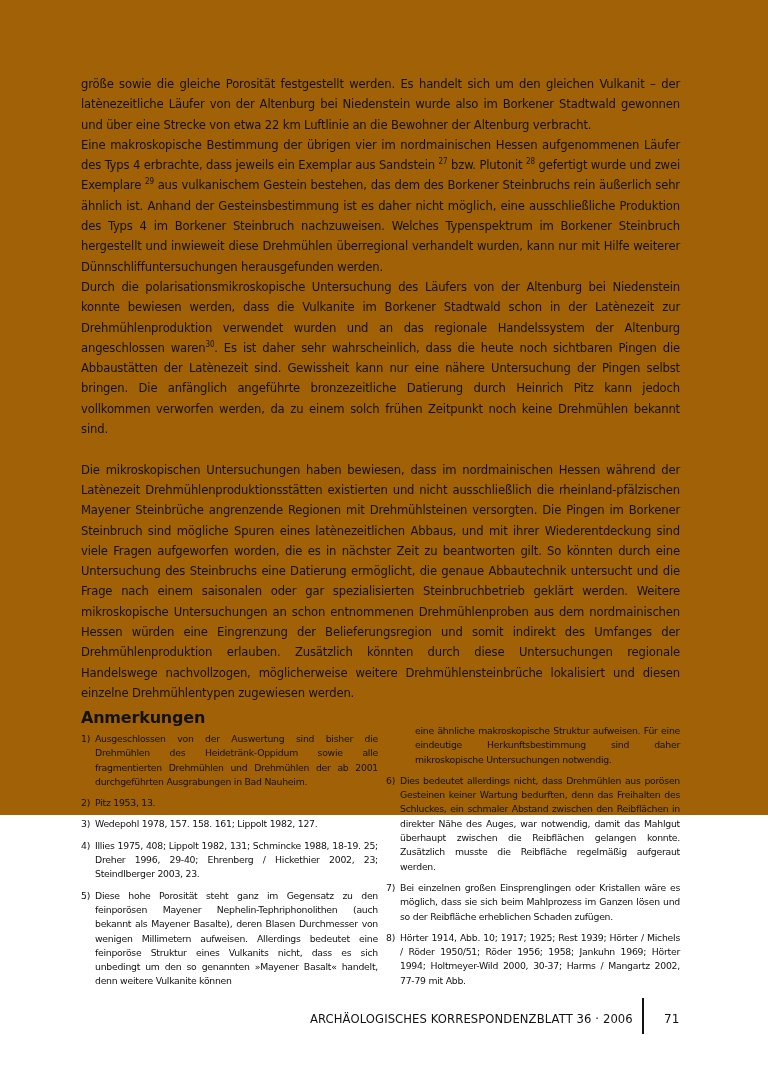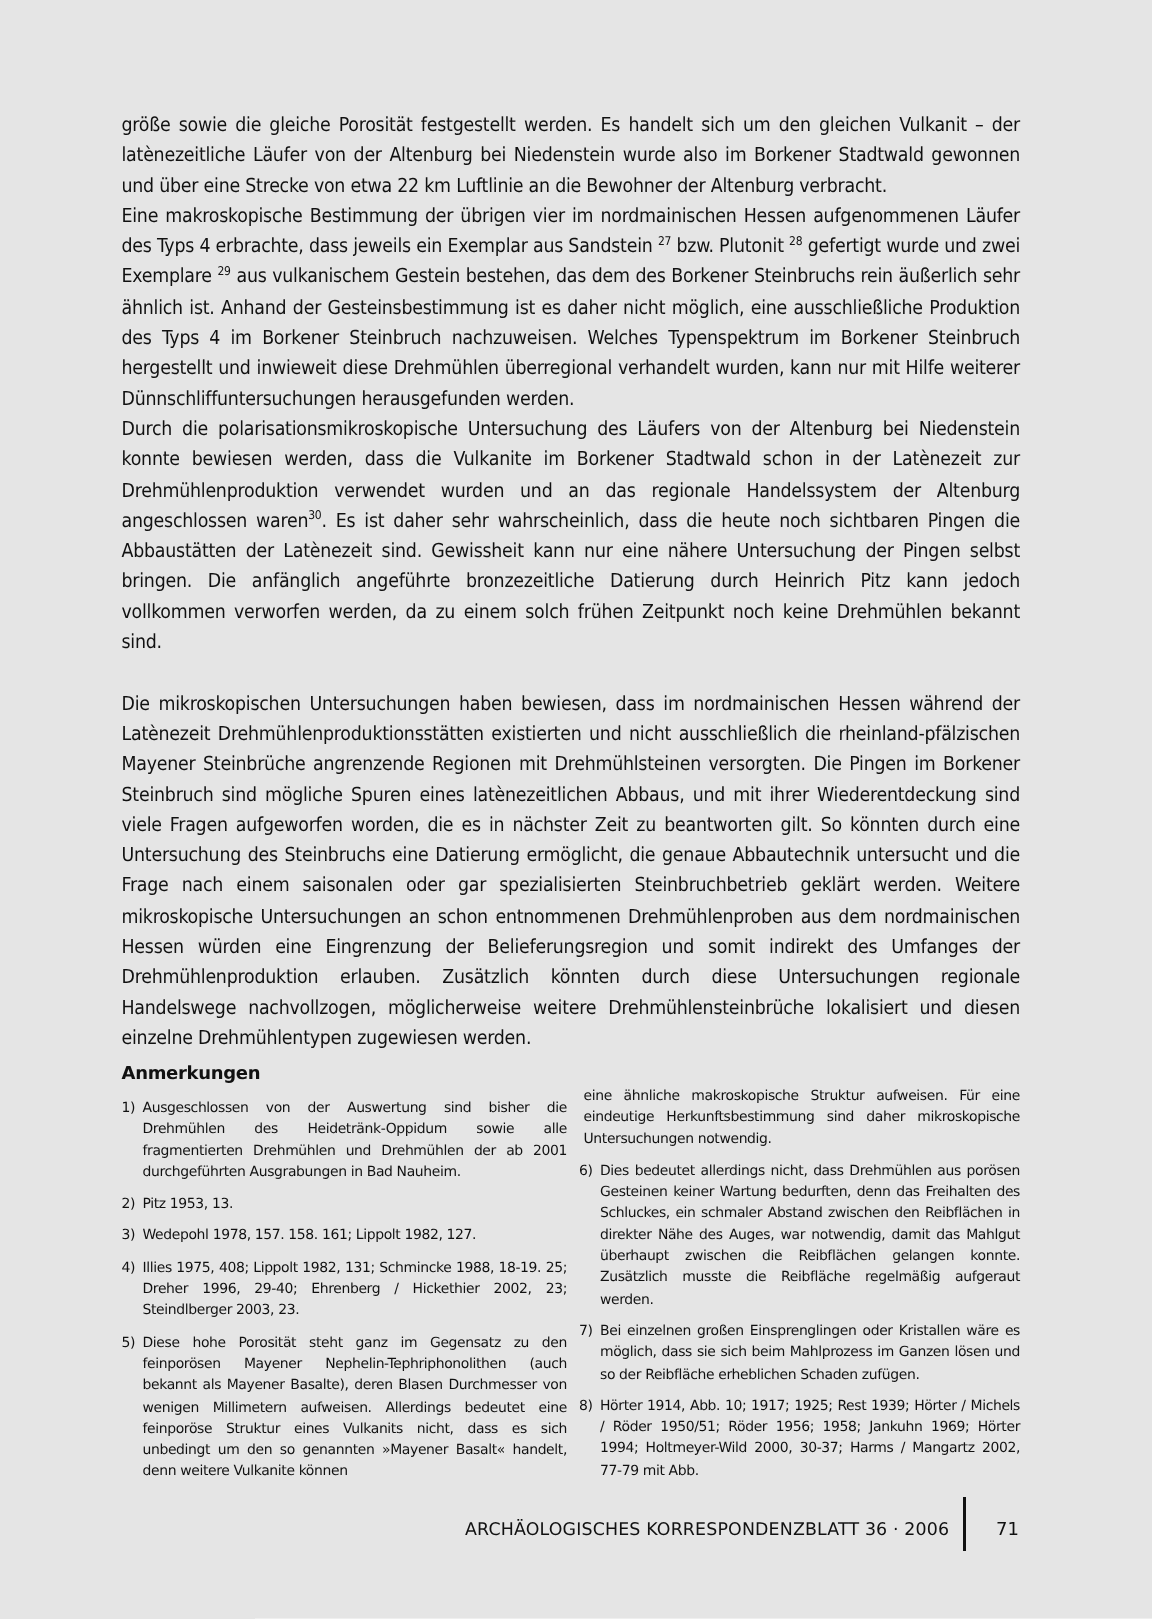--- a/index.html
+++ b/index.html
@@ -1,43 +1,43 @@
 <!DOCTYPE html>
 <html><head>
 <meta charset="utf-8">
 <style>
   html, body { margin: 0; padding: 0; background: #ffffff; }
   body { width: 768px; height: 1079px; position: relative; overflow: hidden; color: #111; }
-  .page { position: absolute; left: 0; top: 0; width: 768px; height: 1079px; background: #e5e5e5; }
+  .page { position: absolute; left: 0; top: 0; width: 768px; height: 815px; background: #a16207; }
   .body-text {
     position: absolute; left: 81px; top: 74px; width: 599px;
     font-family: "DejaVu Sans Condensed", "DejaVu Sans", sans-serif;
     font-stretch: condensed;
     font-size: 12.9px; line-height: 20.3px; text-align: justify;
     letter-spacing: -0.15px;
   }
   .body-text p { margin: 0; }
   .body-text p.gap { margin-top: 20.3px; }
   sup { font-size: 8px; line-height: 0; vertical-align: 5px; }
   .notes-heading {
     position: absolute; left: 81px; top: 708px;
-    font-family: "DejaVu Sans", sans-serif; font-weight: bold; font-size: 12px;
+    font-family: "DejaVu Sans", sans-serif; font-weight: bold; font-size: 16px;
     letter-spacing: -0.2px;
   }
   .notes-col {
     position: absolute; top: 732px; width: 297px;
     font-family: "DejaVu Sans", sans-serif; font-size: 9.3px; line-height: 14.3px;
     text-align: justify; letter-spacing: -0.25px;
   }
   .notes-col.left { left: 81px; }
   .notes-col.right { left: 386px; width: 294px; top: 724px; }
   .note { display: flex; margin: 0 0 7px 0; }
   .note .num { flex: 0 0 14px; white-space: nowrap; }
   .note .txt { flex: 1; }
-  .note.cont .txt { margin-left: 3px; }
+  .note.cont .txt { margin-left: 29px; }
   .footer {
     position: absolute; top: 1012px; left: 310px; width: 330px; 
     font-family: "DejaVu Sans", sans-serif; font-size: 11.6px; letter-spacing: 0.1px;
   }
   .footer-rule { position: absolute; left: 642px; top: 998px; width: 2px; height: 36px; background: #111; }
   .page-number {
     position: absolute; left: 664px; top: 1012px;
     font-family: "DejaVu Sans", sans-serif; font-size: 12px;
   }
 </style>

